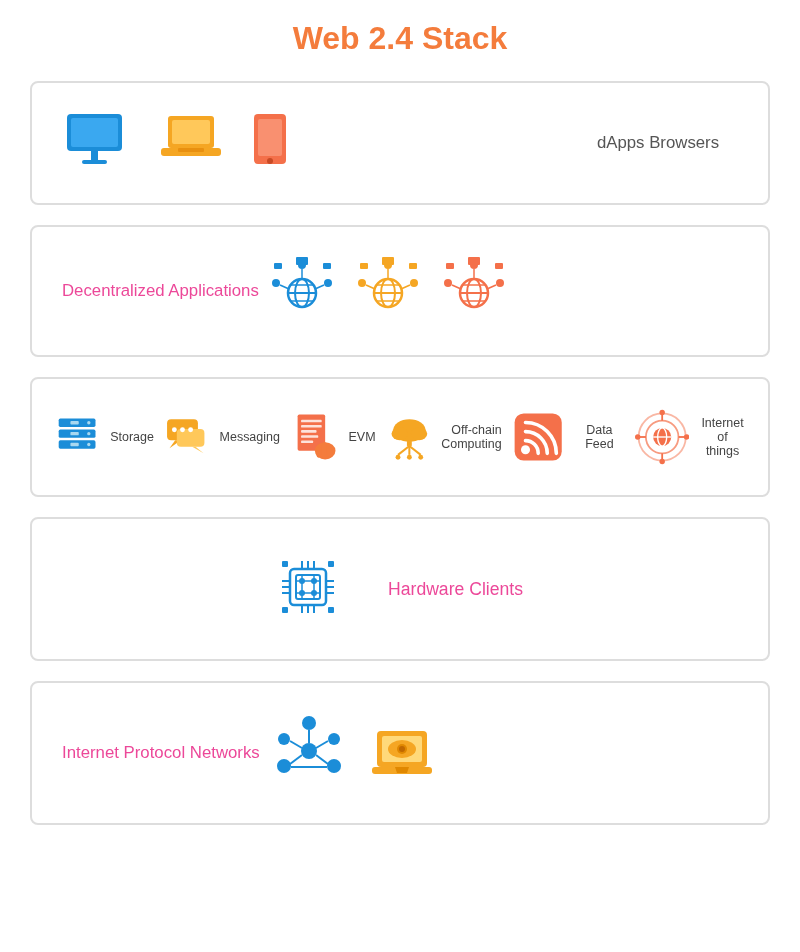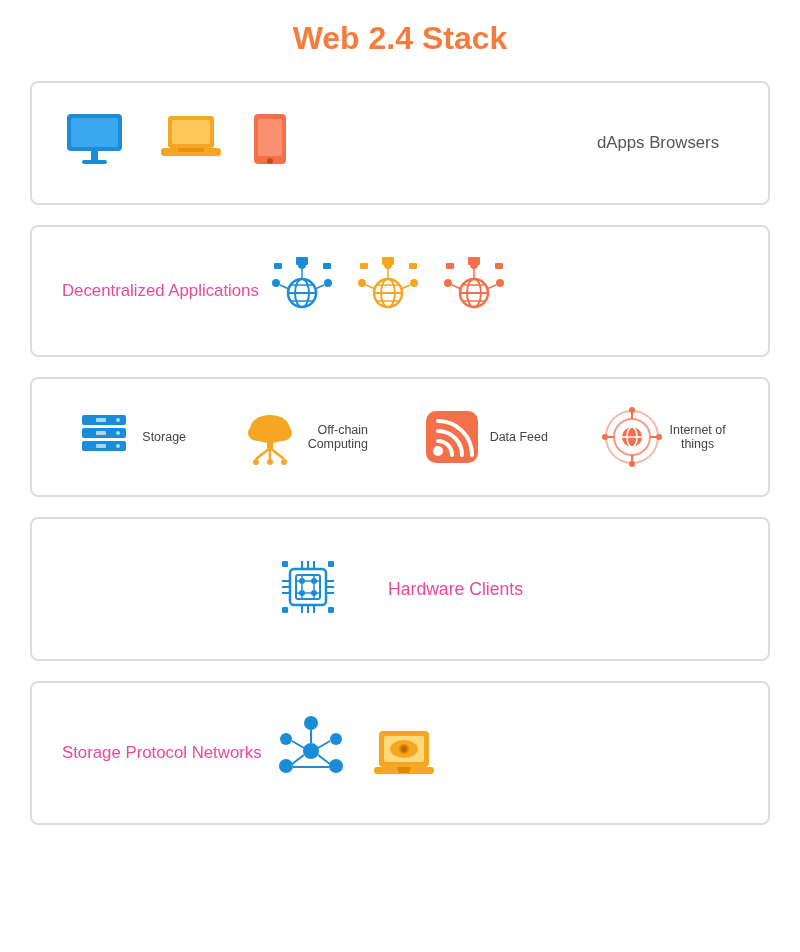--- a/index.html
+++ b/index.html
@@ -183,21 +183,52 @@
       <circle cx="44" cy="13" r="2" fill="#a8d8f0"></circle>
       <circle cx="44" cy="26" r="2" fill="#a8d8f0"></circle>
       <circle cx="44" cy="39" r="2" fill="#a8d8f0"></circle>
       <rect x="22" y="11" width="10" height="4" rx="1" fill="#a8d8f0"></rect>
       <rect x="22" y="24" width="10" height="4" rx="1" fill="#a8d8f0"></rect>
       <rect x="22" y="37" width="10" height="4" rx="1" fill="#a8d8f0"></rect>
     </svg>
     <span>Storage</span>
   </div>
 
-
+  <div class="icon-item">
+    <svg width="60" height="60" viewBox="0 0 60 60">
+
+      <rect x="5" y="8" width="38" height="26" rx="5" fill="#f5a623"></rect>
+      <polygon points="15,34 8,44 22,34" fill="#f5a623"></polygon>
+      <rect x="17" y="20" width="34" height="22" rx="5" fill="#ffc85a"></rect>
+      <polygon points="40,42 50,50 36,42" fill="#ffc85a"></polygon>
+
+      <circle cx="14" cy="21" r="3" fill="#fff"></circle>
+      <circle cx="24" cy="21" r="3" fill="#fff"></circle>
+      <circle cx="34" cy="21" r="3" fill="#fff"></circle>
+    </svg>
+    <span>Messaging</span>
+  </div>
+
+  <div class="icon-item">
+    <svg width="60" height="60" viewBox="0 0 60 60">
+
+      <rect x="10" y="4" width="32" height="42" rx="2" fill="#f4704a"></rect>
+      <rect x="14" y="10" width="24" height="3" rx="1" fill="#fff" opacity="0.8"></rect>
+      <rect x="14" y="16" width="24" height="3" rx="1" fill="#fff" opacity="0.8"></rect>
+      <rect x="14" y="22" width="18" height="3" rx="1" fill="#fff" opacity="0.8"></rect>
+      <rect x="14" y="28" width="20" height="3" rx="1" fill="#fff" opacity="0.8"></rect>
+      <rect x="14" y="34" width="14" height="3" rx="1" fill="#fff" opacity="0.8"></rect>
+
+      <ellipse cx="42" cy="46" rx="12" ry="10" fill="#f47c3c"></ellipse>
+      <rect x="38" y="36" width="6" height="18" rx="3" fill="#f47c3c"></rect>
+      <rect x="32" y="42" width="5" height="12" rx="2.5" fill="#f47c3c"></rect>
+      <rect x="45" y="42" width="5" height="12" rx="2.5" fill="#f47c3c"></rect>
+    </svg>
+    <span>EVM</span>
+  </div>
 
 
   <div class="icon-item">
     <svg width="60" height="60" viewBox="0 0 60 60">
 
       <ellipse cx="30" cy="22" rx="20" ry="14" fill="#f5a623"></ellipse>
       <ellipse cx="18" cy="26" rx="10" ry="8" fill="#f5a623"></ellipse>
       <ellipse cx="42" cy="26" rx="10" ry="8" fill="#f5a623"></ellipse>
       <rect x="27" y="35" width="6" height="6" fill="#f5a623"></rect>
 
@@ -285,21 +316,21 @@
       <circle cx="34" cy="34" r="3" fill="#1b8dd8"></circle>
       <circle cx="46" cy="34" r="3" fill="#1b8dd8"></circle>
       <circle cx="34" cy="46" r="3" fill="#1b8dd8"></circle>
       <circle cx="46" cy="46" r="3" fill="#1b8dd8"></circle>
     </svg>
   </span>
   <div class="card-label" style="min-width:auto; font-size:1.1rem;">Hardware Clients</div>
 </div>
 
 <div class="card">
-  <div class="card-label">Storage Protocol Networks</div>
+  <div class="card-label">Internet Protocol Networks</div>
   <div class="icons-row">
 
     <span>
       <svg width="80" height="80" viewBox="0 0 80 80">
 
         <circle cx="40" cy="40" r="8" fill="#1b8dd8"></circle>
         <circle cx="15" cy="55" r="7" fill="#1b8dd8"></circle>
         <circle cx="65" cy="55" r="7" fill="#1b8dd8"></circle>
         <circle cx="40" cy="12" r="7" fill="#1b8dd8"></circle>
         <circle cx="15" cy="28" r="6" fill="#1b8dd8"></circle>

